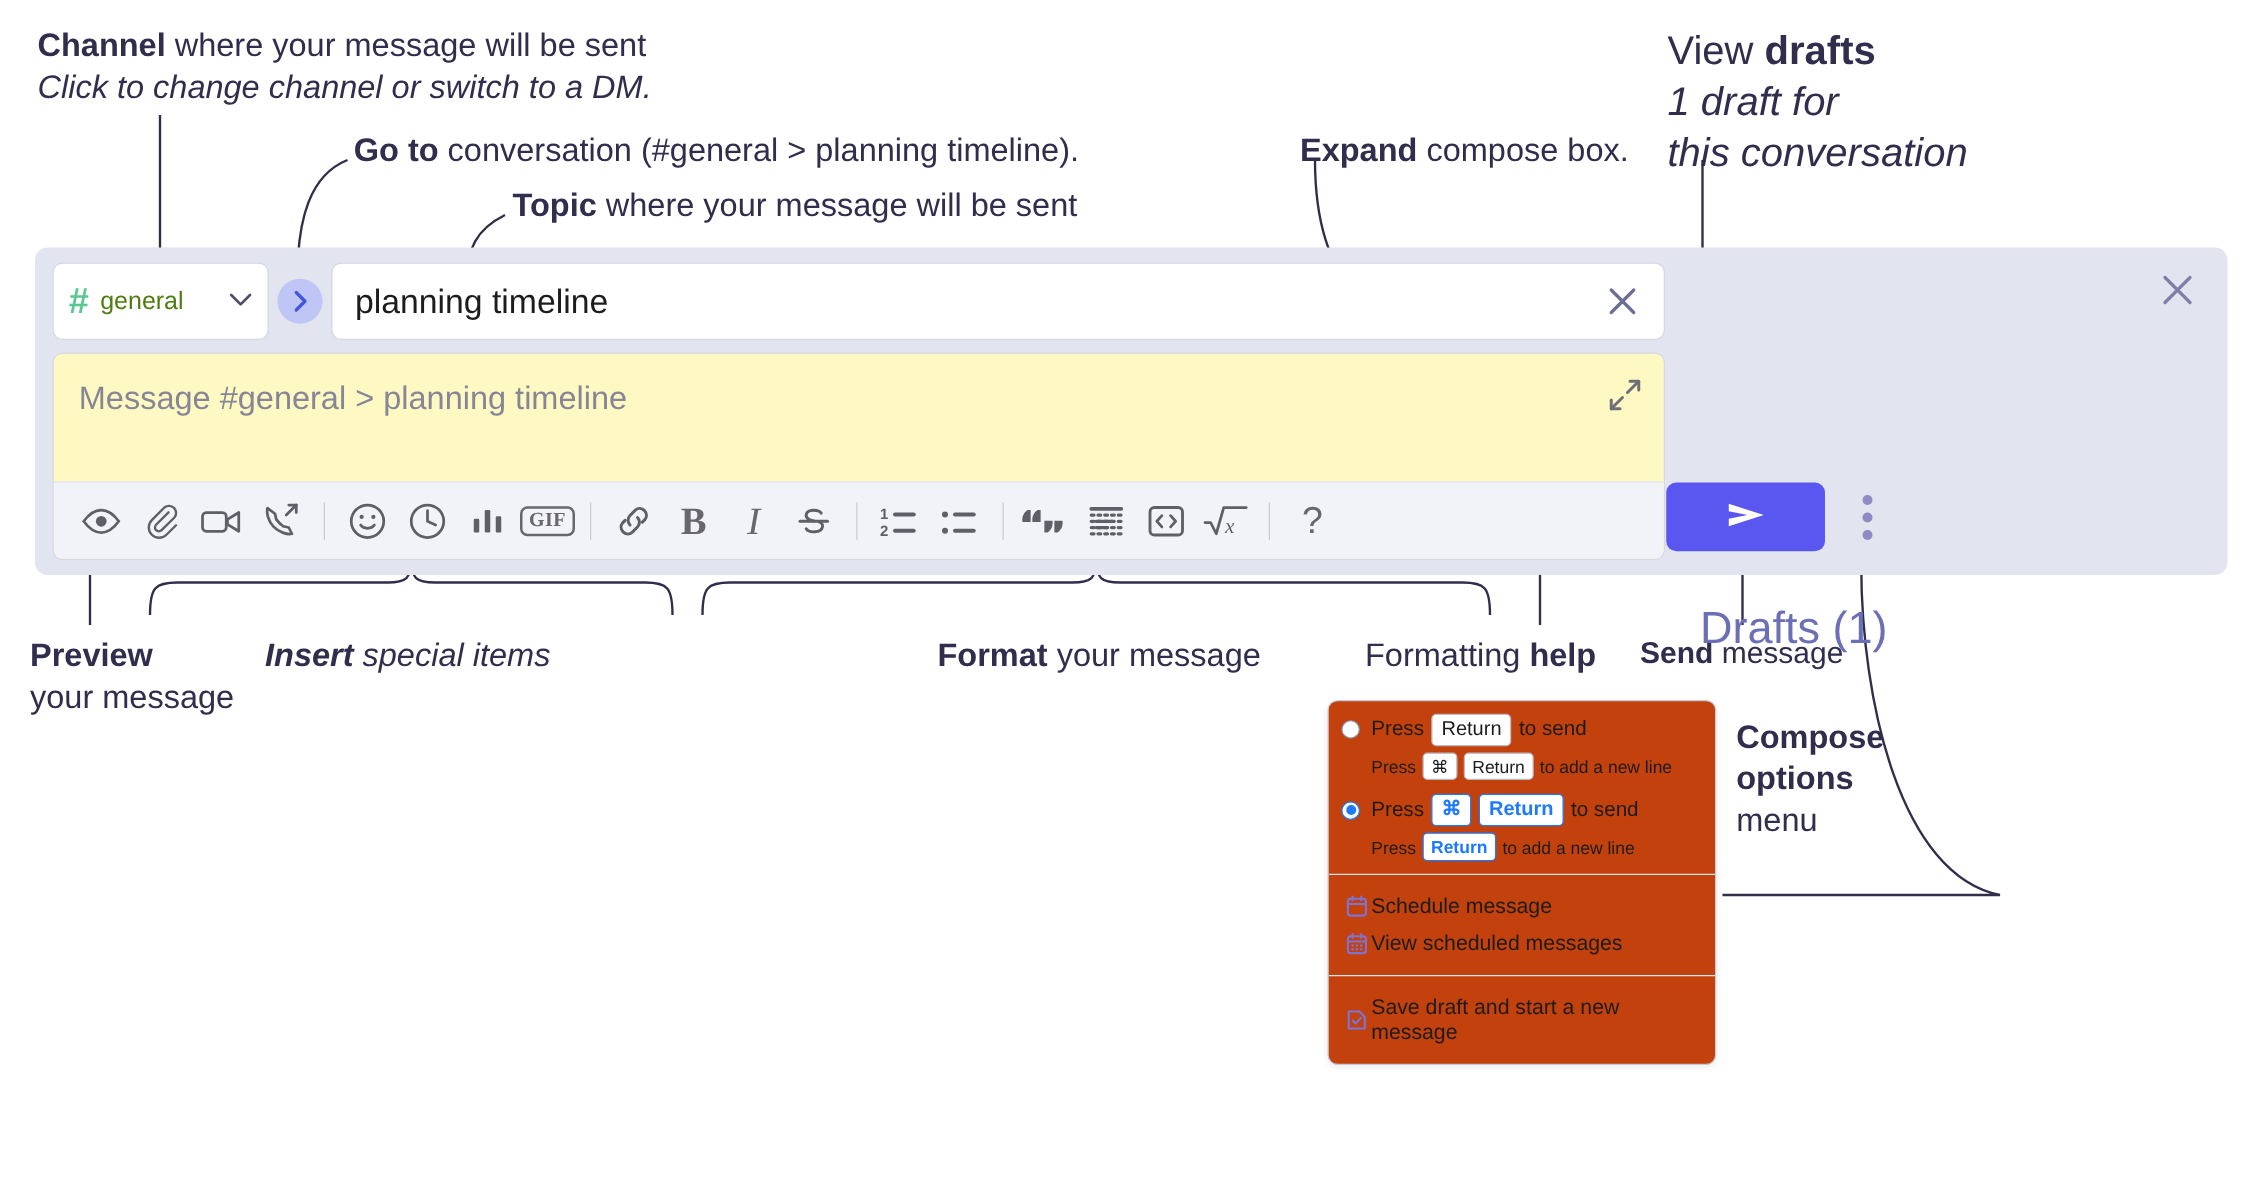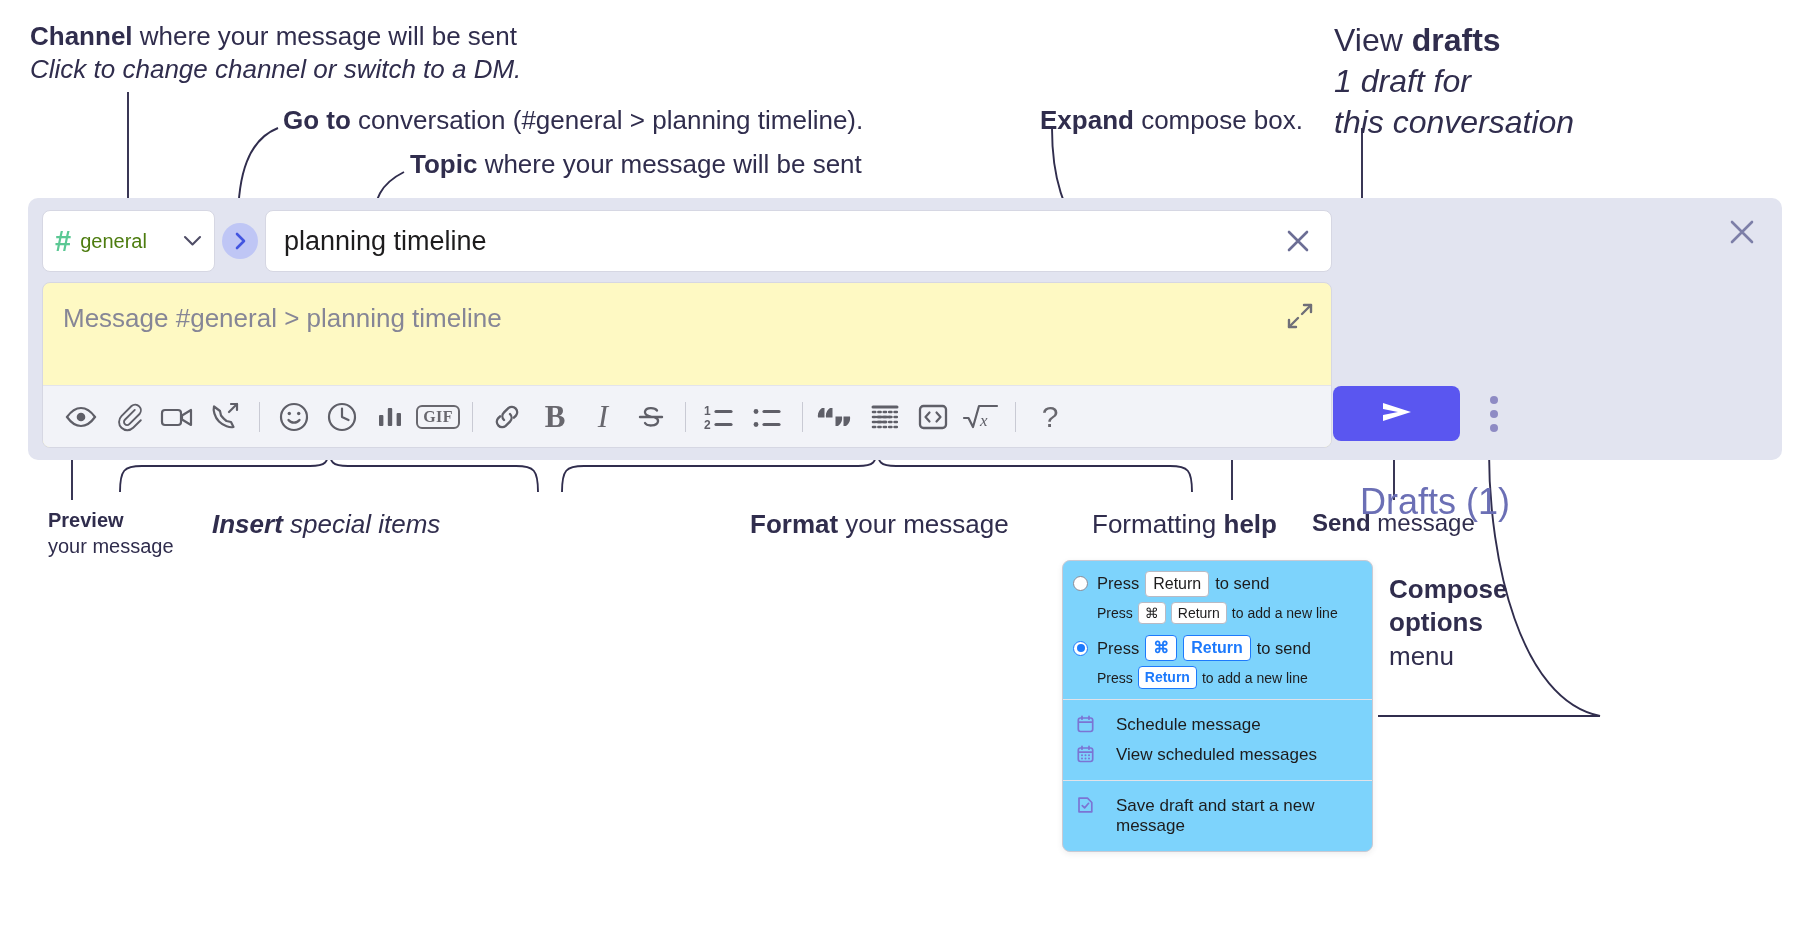--- a/index.html
+++ b/index.html
@@ -16,21 +16,21 @@
   
   .anno { position:absolute; color:#302d4d; line-height:1.28; }
   .anno b { font-weight:700; }
   .anno i { font-style:italic; }
 
   .a-channel   { left:30px;  top:20px;  font-size:26px; }
   .a-goto      { left:283px; top:104px; font-size:26px; }
   .a-topic     { left:410px; top:148px; font-size:26px; }
   .a-expand    { left:1040px; top:104px; font-size:26px; }
   .a-drafts    { left:1334px; top:20px;  font-size:32px; }
-  .a-preview   { left:24px;  top:508px; font-size:20px;margin-left:24px; }
+  .a-preview   { left:24px;  top:508px; font-size:26px; }
   .a-insert    { left:212px; top:508px; font-size:26px;font-style:italic; }
   .a-format    { left:750px; top:508px; font-size:26px; }
   .a-fhelp     { left:1092px; top:508px; font-size:26px; }
   .a-send      { left:1312px; top:508px; font-size:24px; }
   .a-compose   { left:1389px; top:573px; font-size:26px; }
 
   
   .overlay { position:absolute; left:0; top:0; width:1814px; height:944px; pointer-events:none; }
 
   
@@ -144,21 +144,21 @@
     width:36px; height:55px;
     display:flex; flex-direction:column; align-items:center; justify-content:center; gap:6px;
     cursor:pointer;
   }
   .kebab i { display:block; width:8px; height:8px; border-radius:50%; background:#8e8bc4; }
 
   
   .menu {
     position:absolute; left:1062px; top:560px;
     width:311px;
-    background:#7dd3fc;
+    background:#c2410c;
     border:1px solid #c9cad4;
     border-radius:8px;
     box-shadow:0 2px 6px rgba(0,0,0,.07);
     overflow:hidden;
     font-size:15px;
   }
   .menu-sec { padding:10px 12px 10px 10px; }
   .menu-sec + .menu-sec { border-top:1px solid #e2e2e8; }
   .opt-row { display:flex; align-items:center; gap:9px; cursor:pointer; }
   .radio { width:15px; height:15px; border-radius:50%; border:1.6px solid #8b8b96; flex:0 0 auto;
@@ -166,21 +166,21 @@
   .radio.on { border-color:#1d7afc; }
   .radio.on::after { content:""; width:8px; height:8px; border-radius:50%; background:#1d7afc; }
   .opt-main { font-size:16.5px; color:#1d1c1d; display:flex; align-items:center; gap:6px; }
   .opt-sub { font-size:14px; color:#1d1c1d; display:flex; align-items:center; gap:5px; margin:5px 0 0 24px; }
   .key {
     border:1px solid #b9bac4; border-radius:4px; background:#fff;
     padding:1px 6px; font-size:14px; color:#1d1c1d; line-height:1.35;
   }
   .key.big { font-size:16px; padding:1px 7px; }
   .key.blue { border-color:#1d7afc; color:#1d7afc; font-weight:700; }
-  .mi { display:flex; align-items:flex-start; gap:22px; padding:5px 4px; cursor:pointer; font-size:17px; color:#1d1c1d; }
+  .mi { display:flex; align-items:center; gap:3px; padding:5px 4px; cursor:pointer; font-size:17px; color:#1d1c1d; }
   .mi svg { display:block; flex:0 0 auto; }
 </style>
 </head>
 <body>
 
 <div class="anno a-channel">
   <div><b>Channel</b><span> where your message will be sent</span></div>
   <div><i>Click to change channel or switch to a DM.</i></div>
 </div>
 

